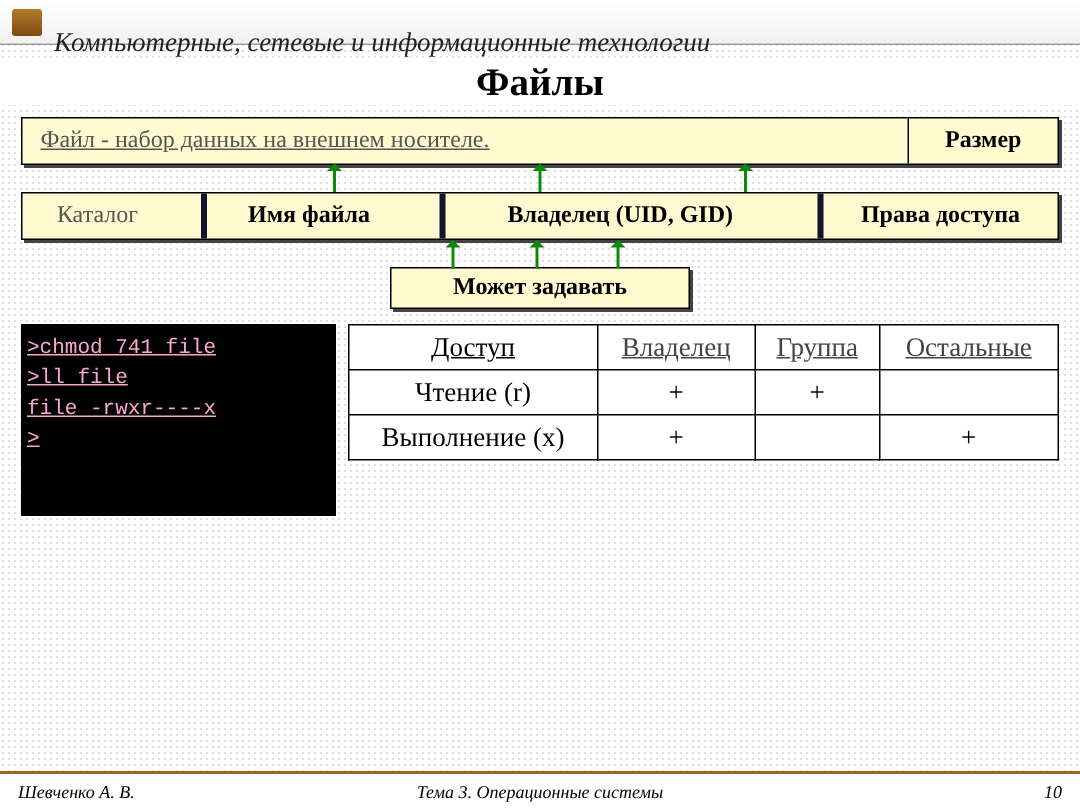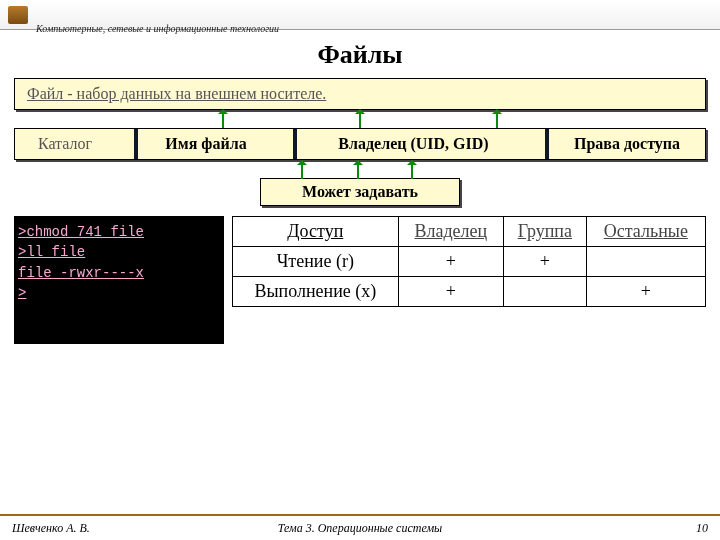--- a/index.html
+++ b/index.html
@@ -22,21 +22,21 @@
     align-items: center;
     gap: 8px;
     padding: 0 8px;
   }
   .titlebar .ico {
     width: 20px; height: 18px;
     background: linear-gradient(#b67a2a,#7a4c12);
     border-radius: 2px;
     display: inline-block;
   }
-  .titlebar .txt { font-style: italic; font-size: 10px; color:#222;margin-top:28px; }
+  .titlebar .txt { font-style: italic; font-size: 18px; color:#222;margin-top:28px; }
   h1.page-title {
     text-align: center;
     margin: 10px 0 8px;
     font-size: 26px;
     font-weight: bold;
     background: #fff;
     display: block;
   }
   .box {
     background: #fffad0;
@@ -154,20 +154,21 @@
 <div class="titlebar">
   <span class="ico"></span>
   <span class="txt">Компьютерные, сетевые и информационные технологии</span>
 </div>
 
 <h1 class="page-title">Файлы</h1>
 
 <div class="def-wrap">
   <div class="def-row box">
     <div class="def-main">Файл - набор данных на внешнем носителе.</div>
+    <div class="def-size">Размер</div>
   </div>
 </div>
 
 <div class="attr-wrap">
   <div class="arrows-top">
     <span class="arrow"></span>
     <span class="arrow"></span>
     <span class="arrow"></span>
   </div>
   <div class="attr-row box">

